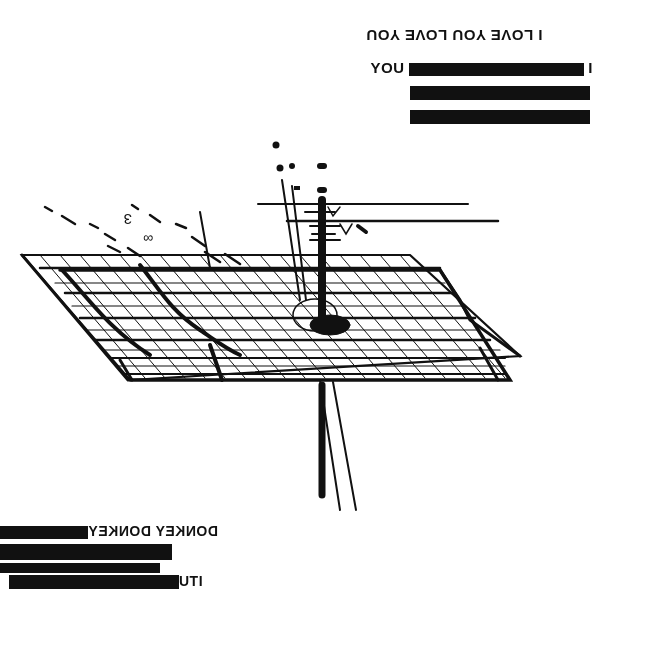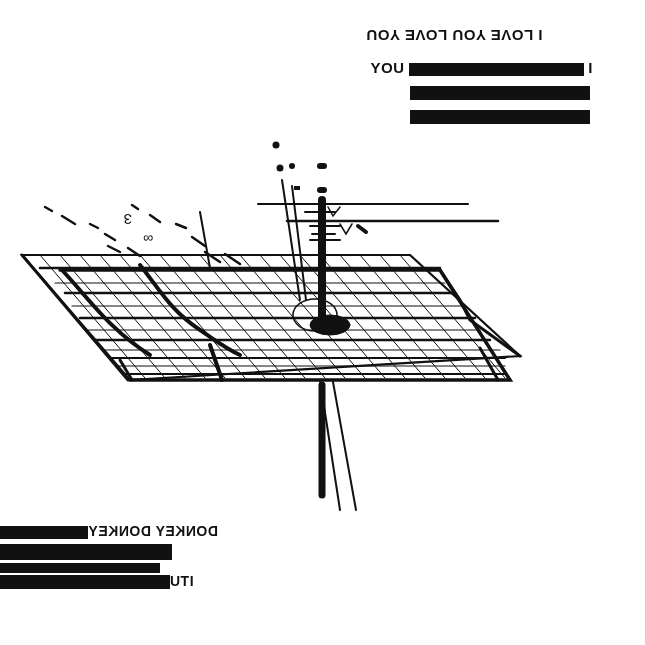--- a/index.html
+++ b/index.html
@@ -122,15 +122,15 @@
     <div class="line" style="top:0px; left:0px;"><span class="flipv">I LOVE YOU LOVE YOU</span></div>
     <div class="line" style="top:32px; left:4px;"><span class="mirror">UOY</span> <span class="redact" style="width:175px;"></span> <span>I</span></div>
     <div class="line" style="top:56px; left:44px;"><span class="redact" style="width:180px; height:14px;"></span></div>
     <div class="line" style="top:80px; left:44px;"><span class="redact" style="width:180px; height:14px;"></span></div>
   </div>
 
   <div class="text-block" style="left:0px; top:524px; font-size:14px;">
     <div class="line" style="top:0px; left:0px;"><span class="redact" style="width:88px;"></span><span class="mirror">DONKEY DONKEY</span></div>
     <div class="line" style="top:20px; left:0px;"><span class="redact" style="width:172px; height:16px;"></span></div>
     <div class="line" style="top:36px; left:0px;"><span class="redact" style="width:160px; height:10px;"></span></div>
-    <div class="line" style="top:50px; left:0px;"><span class="redact" style="width:170px; height:14px;"></span><span>UTI</span></div>
+    <div class="line" style="top:50px; left:9px;"><span class="redact" style="width:170px; height:14px;"></span><span>UTI</span></div>
   </div>
 </div>
 
 </body></html>

